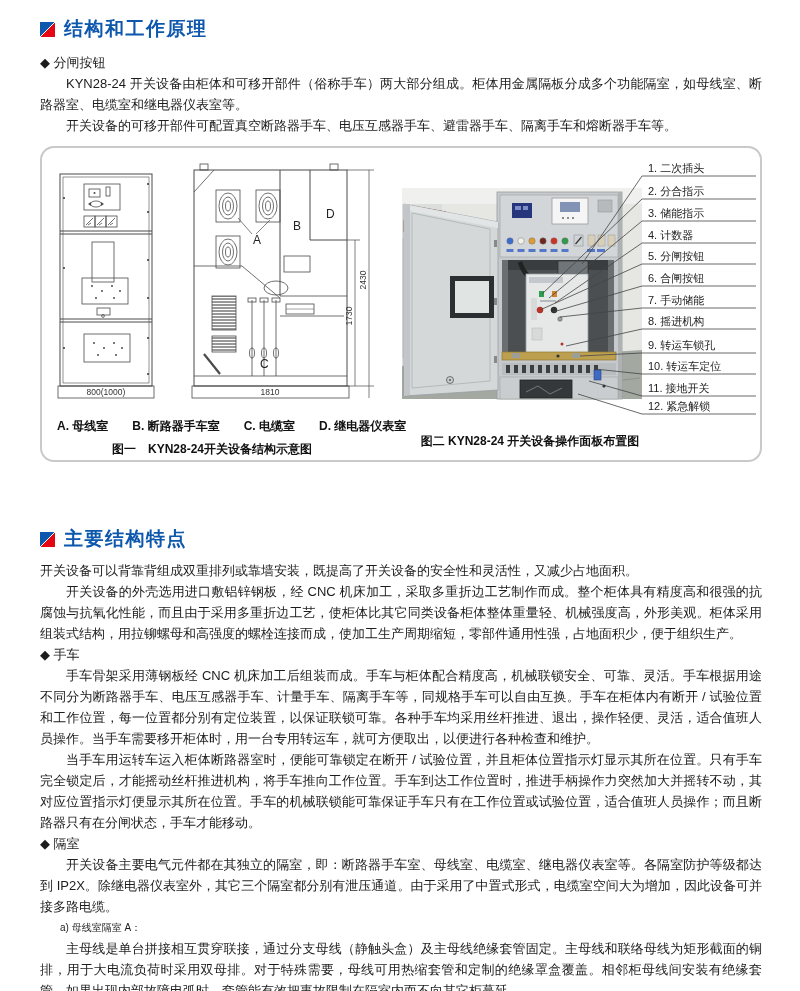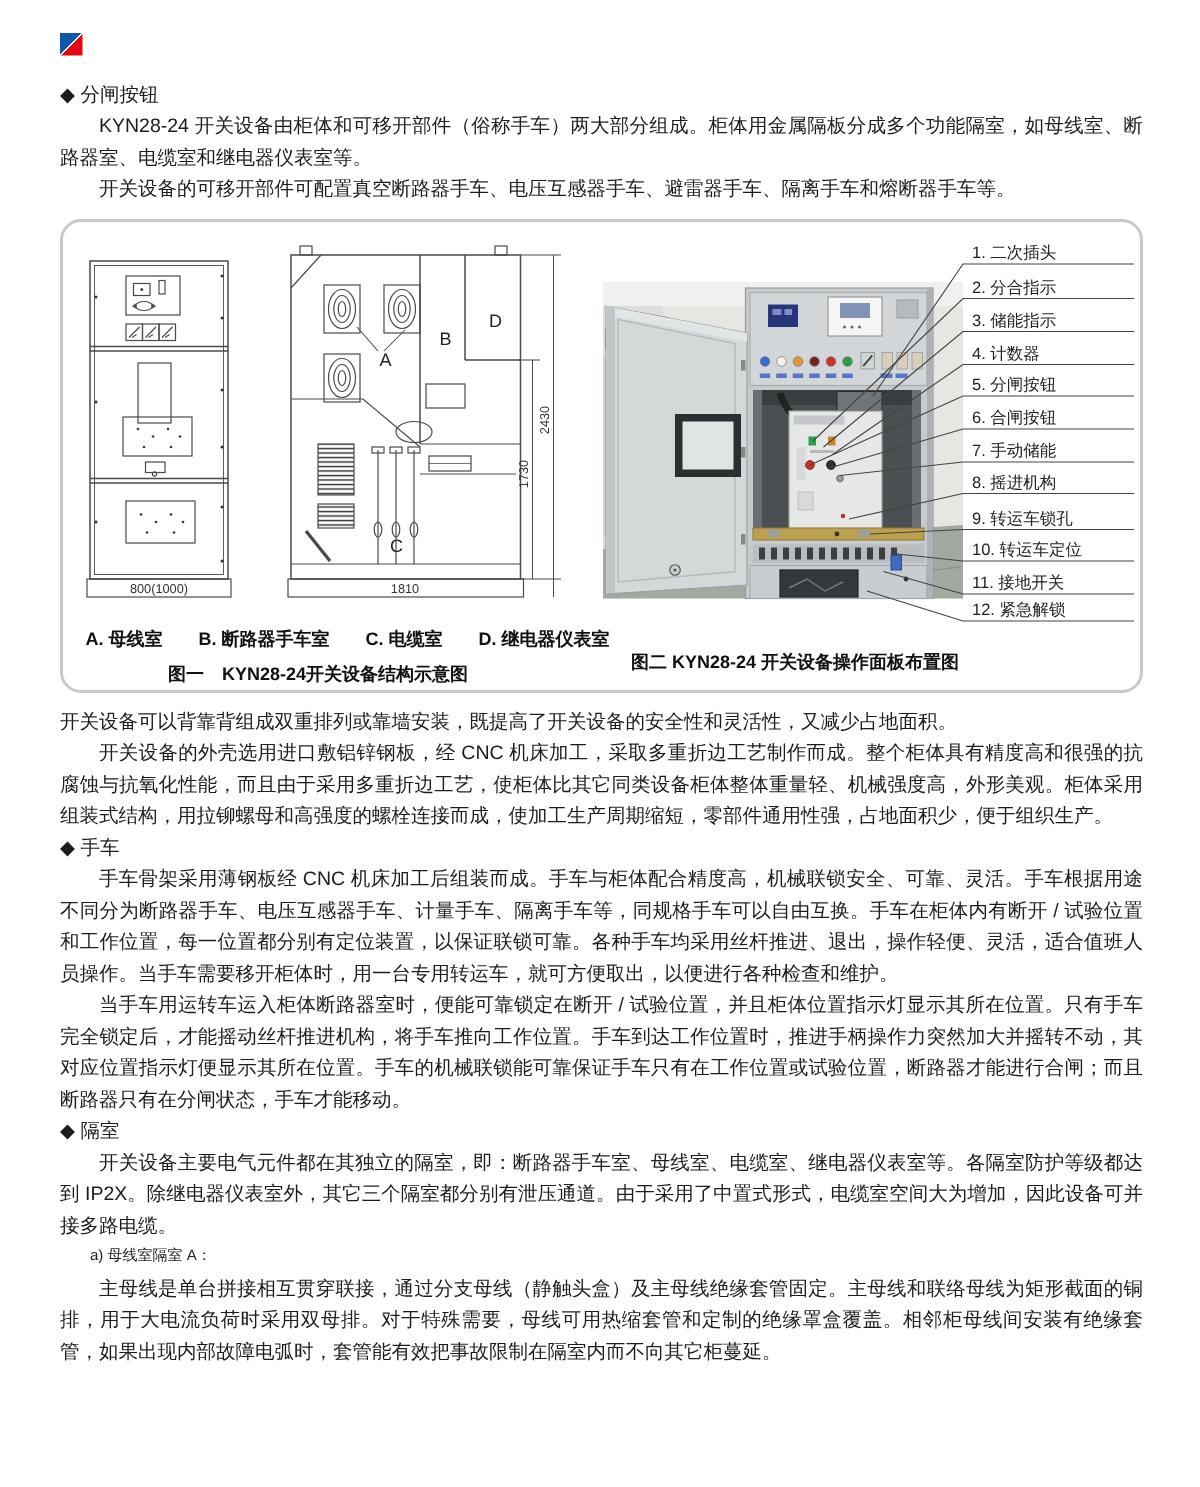--- a/index.html
+++ b/index.html
@@ -24,20 +24,21 @@
   .dim{font-size:8.5px;fill:#333;}
   .letter{font-size:12px;fill:#222;}
 </style>
 </head>
 <body>
 
 <div class="content">
 
   <div class="sec-header">
     <span class="hdr-icon"></span>
+    <span class="hdr-title">结构和工作原理</span>
   </div>
 
   <div class="sub mt">◆ 分闸按钮</div>
   <p class="body ind">KYN28-24 开关设备由柜体和可移开部件（俗称手车）两大部分组成。柜体用金属隔板分成多个功能隔室，如母线室、断路器室、电缆室和继电器仪表室等。</p>
   <p class="body ind">开关设备的可移开部件可配置真空断路器手车、电压互感器手车、避雷器手车、隔离手车和熔断器手车等。</p>
 
   <div class="figure-box">
     <svg width="718" height="308" viewBox="0 0 718 308">
       <defs>
         <pattern id="hatch" width="4" height="3" patternUnits="userSpaceOnUse">
@@ -318,24 +319,28 @@
         <text class="callout-t" x="606" y="244">11. 接地开关</text>
         <text class="callout-t" x="606" y="262">12. 紧急解锁</text>
       </g>
 
       <text class="cap" x="15" y="282">A. 母线室　　B. 断路器手车室　　C. 电缆室　　D. 继电器仪表室</text>
       <text class="cap" x="170" y="305" text-anchor="middle">图一　KYN28-24开关设备结构示意图</text>
       <text class="cap" x="488" y="297" text-anchor="middle">图二 KYN28-24 开关设备操作面板布置图</text>
     </svg>
   </div>
 
+  <div class="sec-header h2gap">
+    <span class="hdr-icon"></span>
+    <span class="hdr-title">主要结构特点</span>
+  </div>
 
   <p class="body" style="margin-top:8px;">开关设备可以背靠背组成双重排列或靠墙安装，既提高了开关设备的安全性和灵活性，又减少占地面积。</p>
   <p class="body ind">开关设备的外壳选用进口敷铝锌钢板，经 CNC 机床加工，采取多重折边工艺制作而成。整个柜体具有精度高和很强的抗腐蚀与抗氧化性能，而且由于采用多重折边工艺，使柜体比其它同类设备柜体整体重量轻、机械强度高，外形美观。柜体采用组装式结构，用拉铆螺母和高强度的螺栓连接而成，使加工生产周期缩短，零部件通用性强，占地面积少，便于组织生产。</p>
   <div class="sub">◆ 手车</div>
   <p class="body ind">手车骨架采用薄钢板经 CNC 机床加工后组装而成。手车与柜体配合精度高，机械联锁安全、可靠、灵活。手车根据用途不同分为断路器手车、电压互感器手车、计量手车、隔离手车等，同规格手车可以自由互换。手车在柜体内有断开 / 试验位置和工作位置，每一位置都分别有定位装置，以保证联锁可靠。各种手车均采用丝杆推进、退出，操作轻便、灵活，适合值班人员操作。当手车需要移开柜体时，用一台专用转运车，就可方便取出，以便进行各种检查和维护。</p>
-  <p class="body ind">当手车用运转车运入柜体断路器室时，便能可靠锁定在断开 / 试验位置，并且柜体位置指示灯显示其所在位置。只有手车完全锁定后，才能摇动丝杆推进机构，将手车推向工作位置。手车到达工作位置时，推进手柄操作力突然加大并摇转不动，其对应位置指示灯便显示其所在位置。手车的机械联锁能可靠保证手车只有在工作位置或试验位置，断路器才能进行合闸；而且断路器只有在分闸状态，手车才能移动。</p>
+  <p class="body ind">当手车用运转车运入柜体断路器室时，便能可靠锁定在断开 / 试验位置，并且柜体位置指示灯显示其所在位置。只有手车完全锁定后，才能摇动丝杆推进机构，将手车推向工作位置。手车到达工作位置时，推进手柄操作力突然加大并摇转不动，其对应位置指示灯便显示其所在位置。手车的机械联锁能可靠保证手车只有在工作位置或试验位置，适合值班人员操作；而且断路器只有在分闸状态，手车才能移动。</p>
   <div class="sub">◆ 隔室</div>
   <p class="body ind">开关设备主要电气元件都在其独立的隔室，即：断路器手车室、母线室、电缆室、继电器仪表室等。各隔室防护等级都达到 IP2X。除继电器仪表室外，其它三个隔室都分别有泄压通道。由于采用了中置式形式，电缆室空间大为增加，因此设备可并接多路电缆。</p>
   <div class="body ind" style="font-size:10px;line-height:21px;">a) 母线室隔室 A：</div>
   <p class="body ind">主母线是单台拼接相互贯穿联接，通过分支母线（静触头盒）及主母线绝缘套管固定。主母线和联络母线为矩形截面的铜排，用于大电流负荷时采用双母排。对于特殊需要，母线可用热缩套管和定制的绝缘罩盒覆盖。相邻柜母线间安装有绝缘套管，如果出现内部故障电弧时，套管能有效把事故限制在隔室内而不向其它柜蔓延。</p>
 
 </div>
 
 </body></html>

